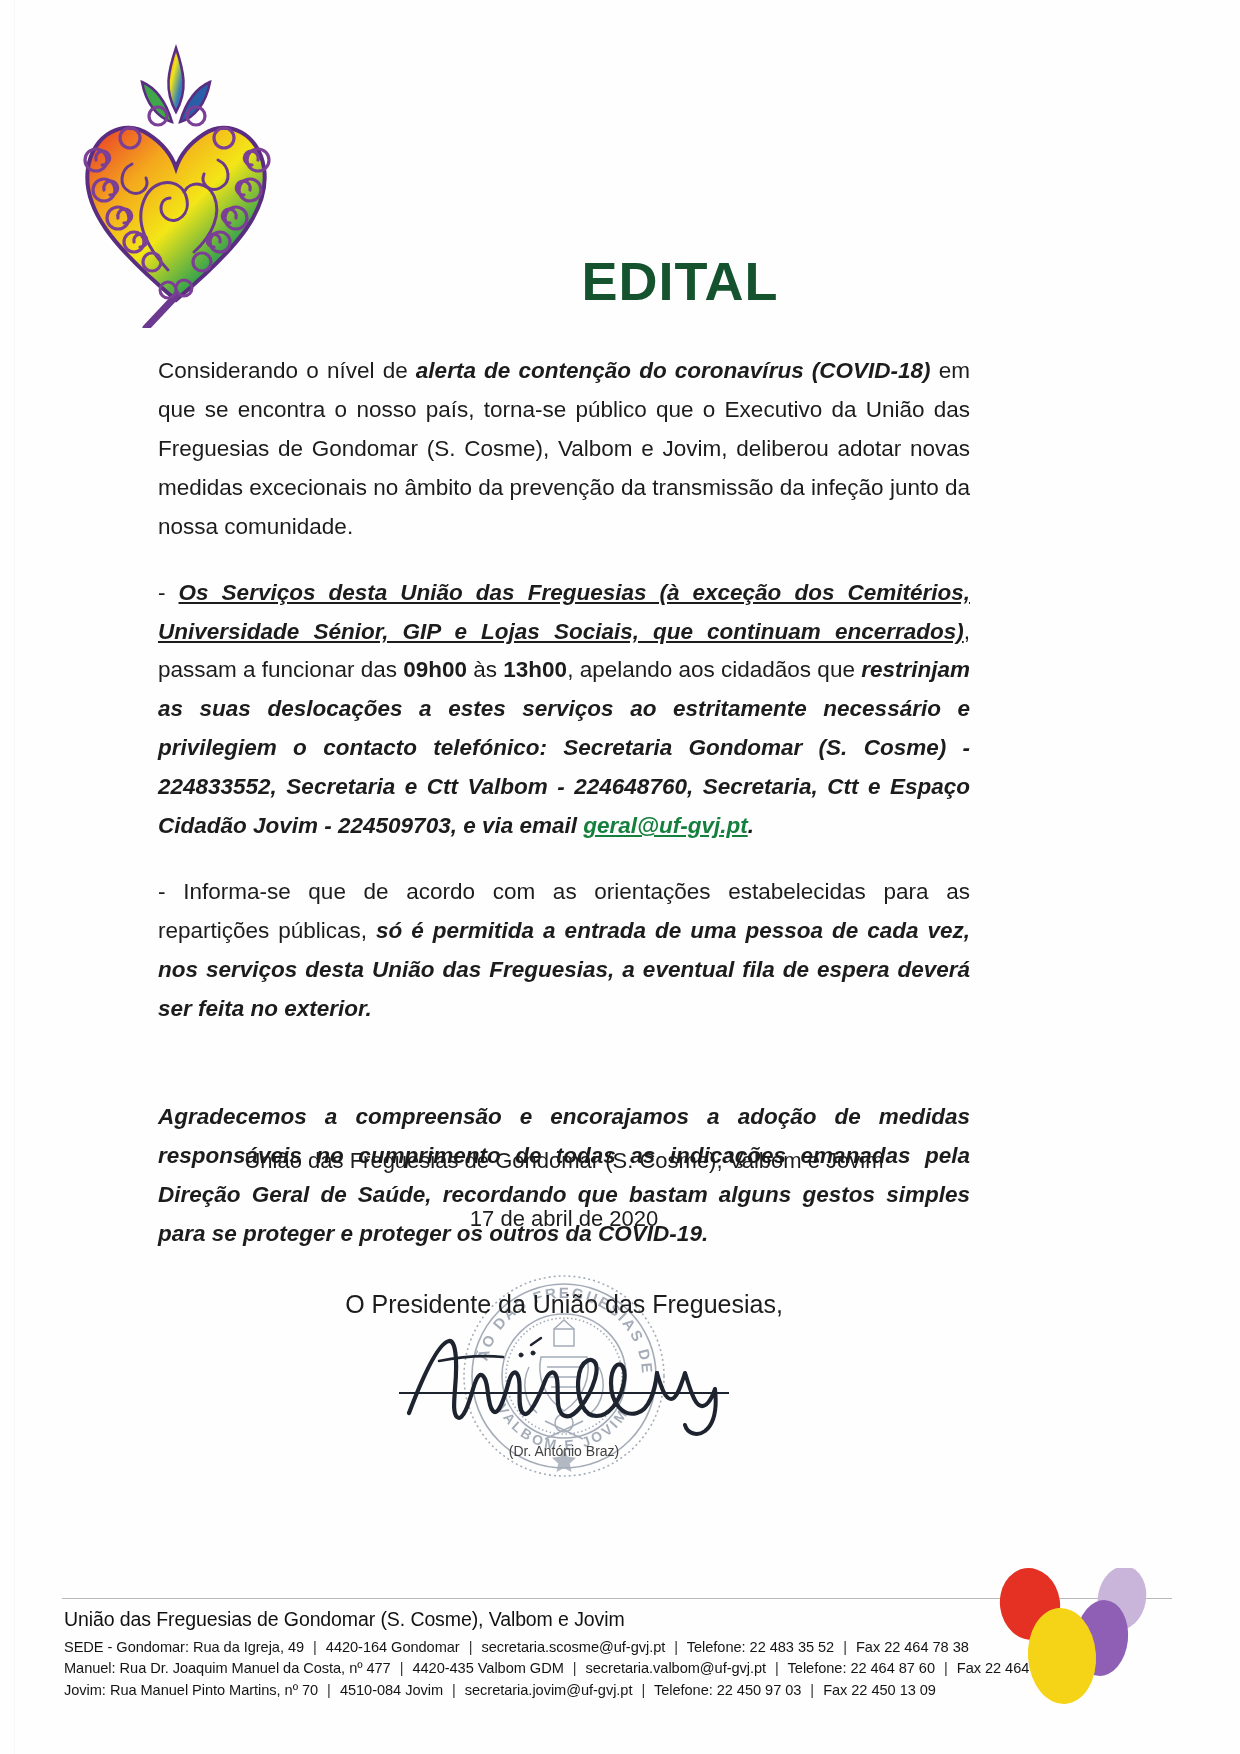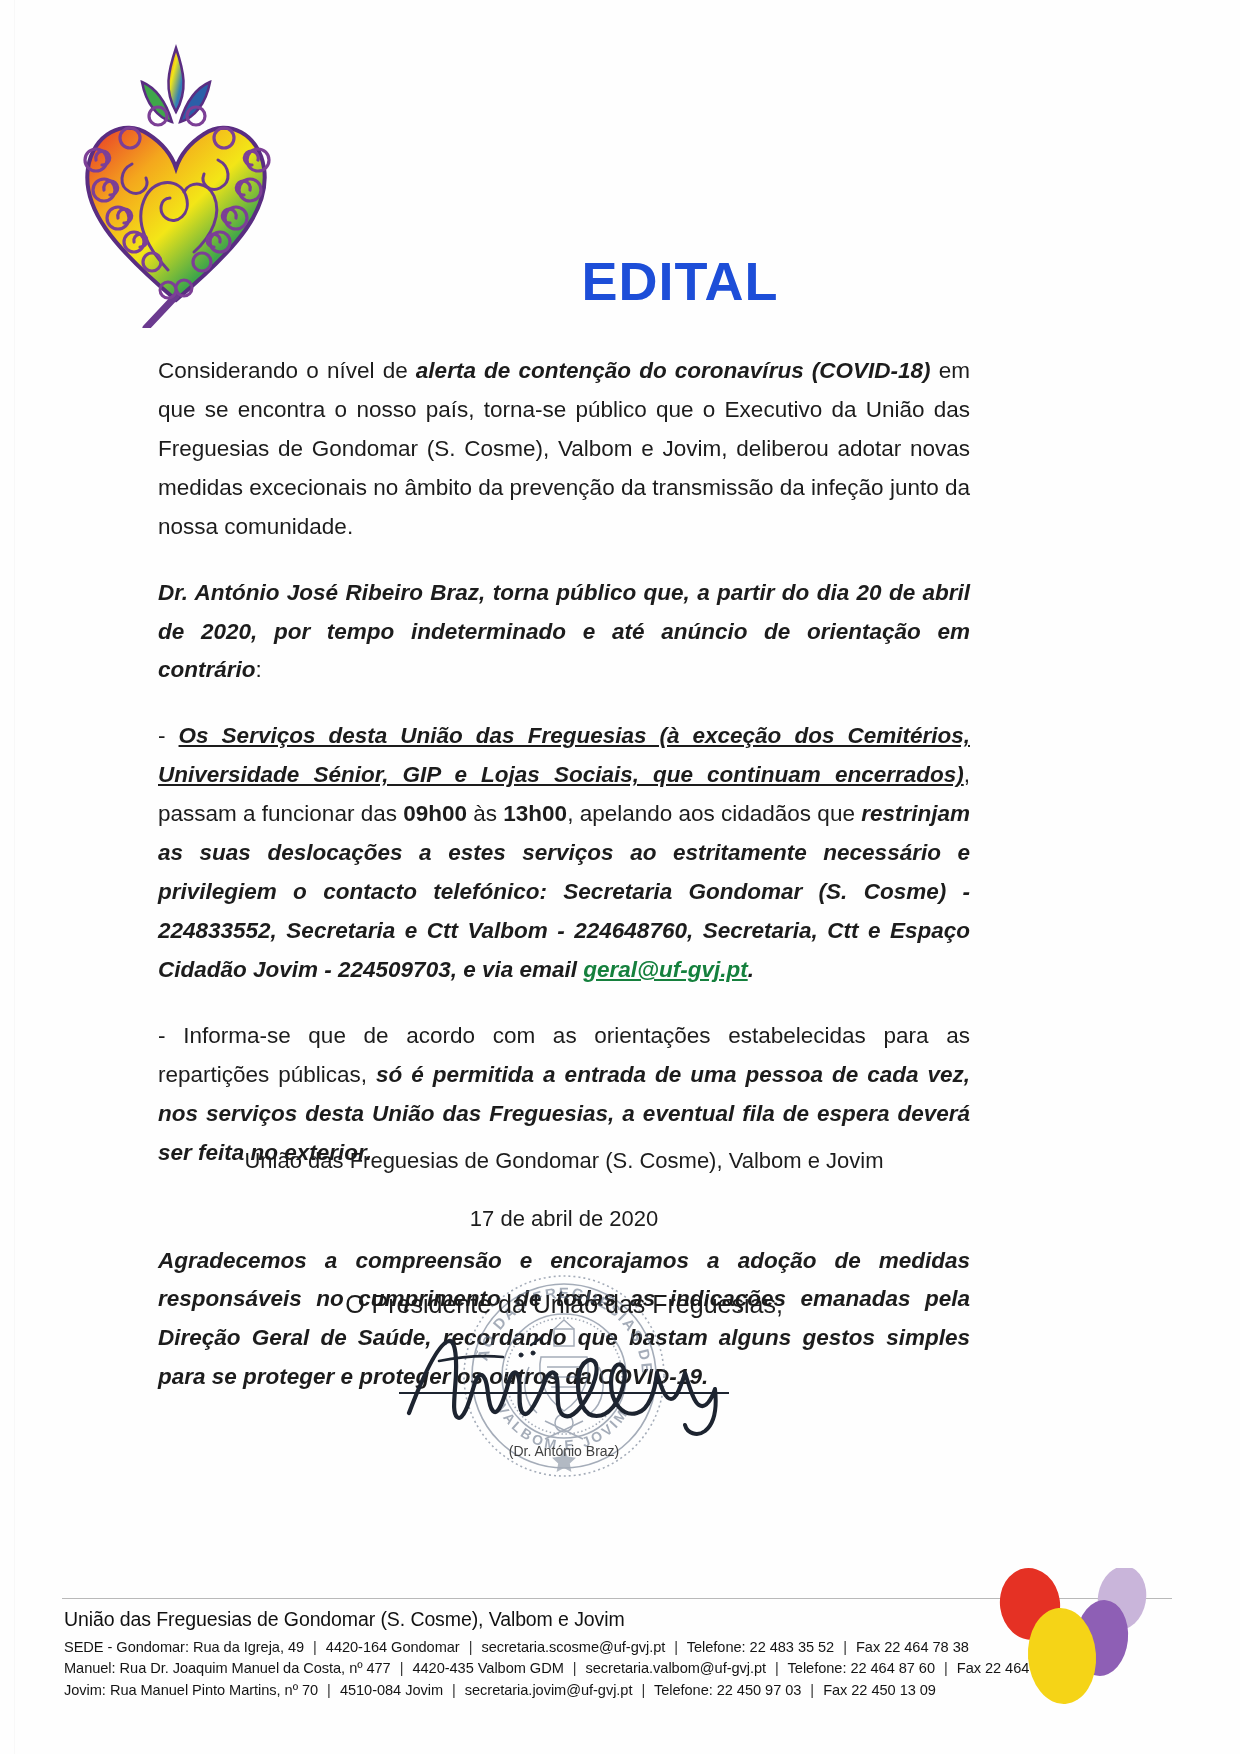--- a/index.html
+++ b/index.html
@@ -31,21 +31,21 @@
   
   .title {
     position: absolute;
     left: 0;
     top: 250px;
     width: 1240px;
     text-align: center;
     font-size: 54px;
     font-weight: bold;
     letter-spacing: 1px;
-    color: #1d4ed8;
+    color: #14532d;
     font-family: "Liberation Sans", sans-serif;
   }
   .title-inner {
     display: inline-block;
     margin-left: 120px;
   }
 
   
   .body-area {
     position: absolute;
@@ -258,21 +258,20 @@
   </div>
 
   <div class="title">
     <span class="title-inner">EDITAL</span>
   </div>
 
   <div class="body-area">
 
     <p class="para"><span>Considerando o nível de </span><span class="bi">alerta de contenção do coronavírus (COVID-18)</span><span> em que se encontra o nosso país, torna-se público que o Executivo da União das Freguesias de Gondomar (S. Cosme), Valbom e Jovim, deliberou adotar novas medidas excecionais no âmbito da prevenção da transmissão da infeção junto da nossa comunidade.</span></p>
 
-    <p class="para"><span class="bi">Dr. António José Ribeiro Braz, torna público que, a partir do dia 20 de abril de 2020, por tempo indeterminado e até anúncio de orientação em contrário</span><span>:</span></p>
 
     <p class="para"><span>- </span><span class="bi u">Os Serviços desta União das Freguesias (à exceção dos Cemitérios, Universidade Sénior, GIP e Lojas Sociais, que continuam encerrados)</span><span>, passam a funcionar das </span><span class="b">09h00</span><span> às </span><span class="b">13h00</span><span>, apelando aos cidadãos que </span><span class="bi">restrinjam as suas deslocações a estes serviços ao estritamente necessário e privilegiem o contacto telefónico: Secretaria Gondomar (S. Cosme) - 224833552, Secretaria e Ctt Valbom - 224648760, Secretaria, Ctt e Espaço Cidadão Jovim - 224509703, e via email </span><span class="bi link">geral@uf-gvj.pt</span><span class="bi">.</span></p>
 
     <p class="para"><span>- Informa-se que de acordo com as orientações estabelecidas para as repartições públicas, </span><span class="bi">só é permitida a entrada de uma pessoa de cada vez, nos serviços desta União das Freguesias, a eventual fila de espera deverá ser feita no exterior.</span></p>
 
     <div class="spacer-gap"></div>
 
     <p class="para"><span class="bi">Agradecemos a compreensão e encorajamos a adoção de medidas responsáveis no cumprimento de todas as indicações emanadas pela Direção Geral de Saúde, recordando que bastam alguns gestos simples para se proteger e proteger os outros da COVID-19.</span></p>
   </div>
 

